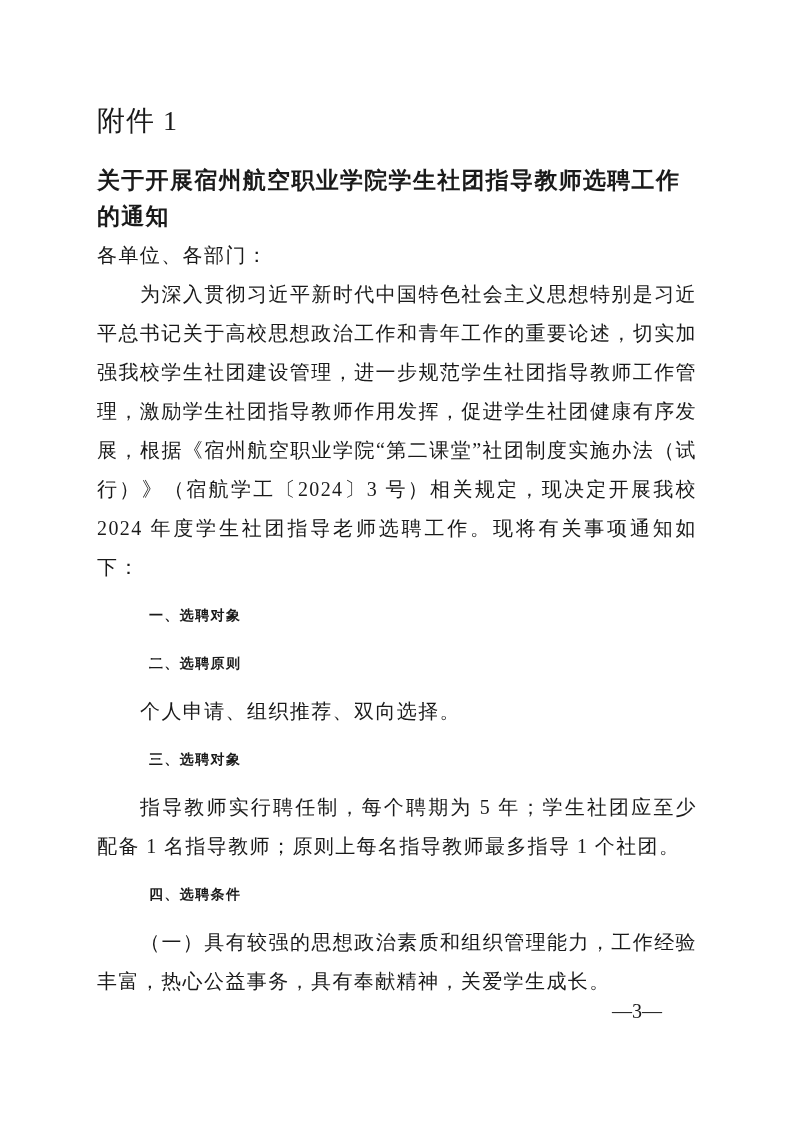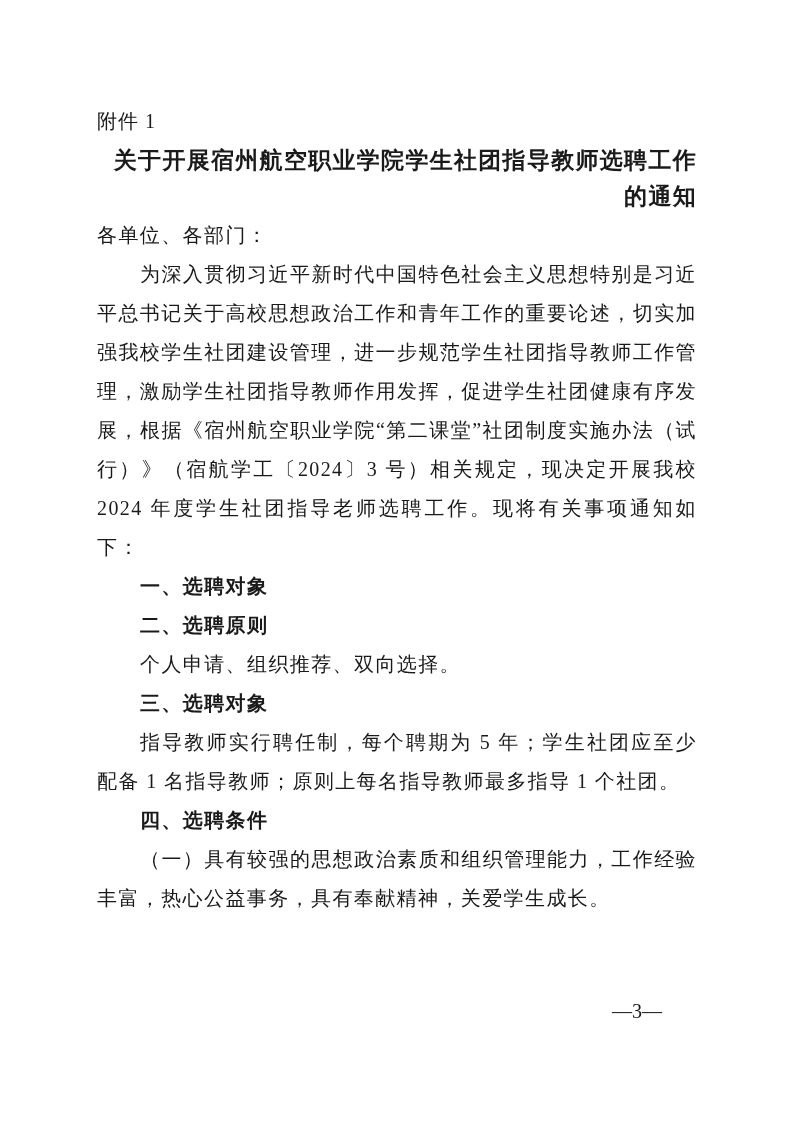--- a/index.html
+++ b/index.html
@@ -17,51 +17,51 @@
     overflow: hidden;
     box-sizing: border-box;
   }
   .content {
     position: absolute;
     left: 97px;
     top: 106px;
     width: 600px;
   }
   .attachment-label {
-    font-size: 20px;
+    font-size: 28px;
     line-height: 30px;
     letter-spacing: 1px;
     text-align: left;
   }
   .doc-title {
-    margin: 6px 0 2px 0;
+    margin: 26px 0 2px 0;
     font-size: 23px;
     font-weight: bold;
     line-height: 36px;
     letter-spacing: 1.3px;
-    text-align: right;
+    text-align: left;
     font-family: "Liberation Sans", "DejaVu Sans", sans-serif;
   }
   .salutation {
     font-size: 20px;
     line-height: 39px;
     letter-spacing: 1.4px;
   }
   .para {
     margin: 0;
     font-size: 20px;
     line-height: 39px;
     letter-spacing: 1.4px;
     text-indent: 43px;
     text-align: justify;
     text-justify: inter-ideograph;
   }
   .section-heading {
-    margin: 0;
-    font-size: 20px;
+    margin: 9px;
+    font-size: 14px;
     font-weight: bold;
     line-height: 39px;
     letter-spacing: 1.4px;
     text-indent: 43px;
     font-family: "Liberation Sans", "DejaVu Sans", sans-serif;
   }
   .page-number {
     position: absolute;
     right: 132px;
     top: 1000px;

